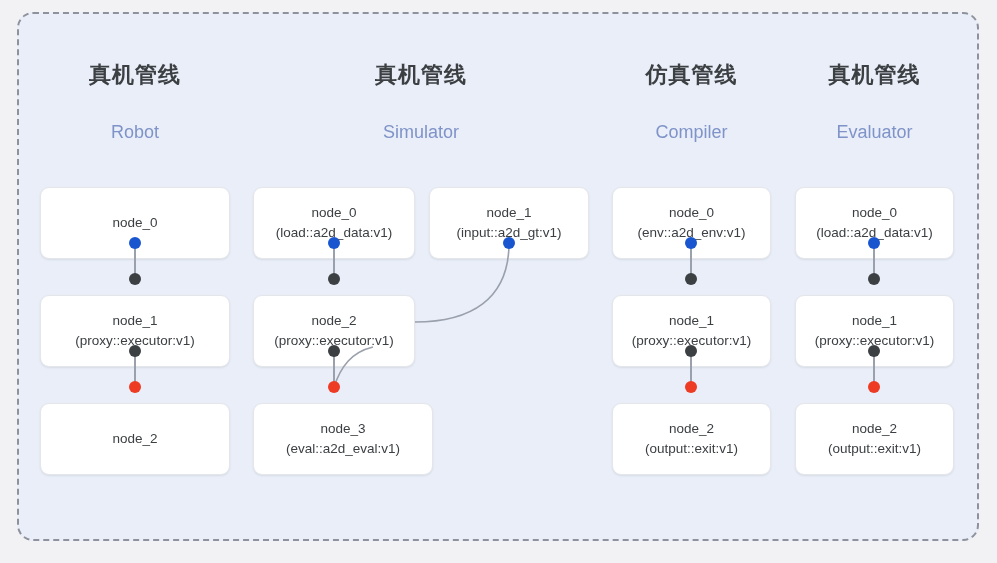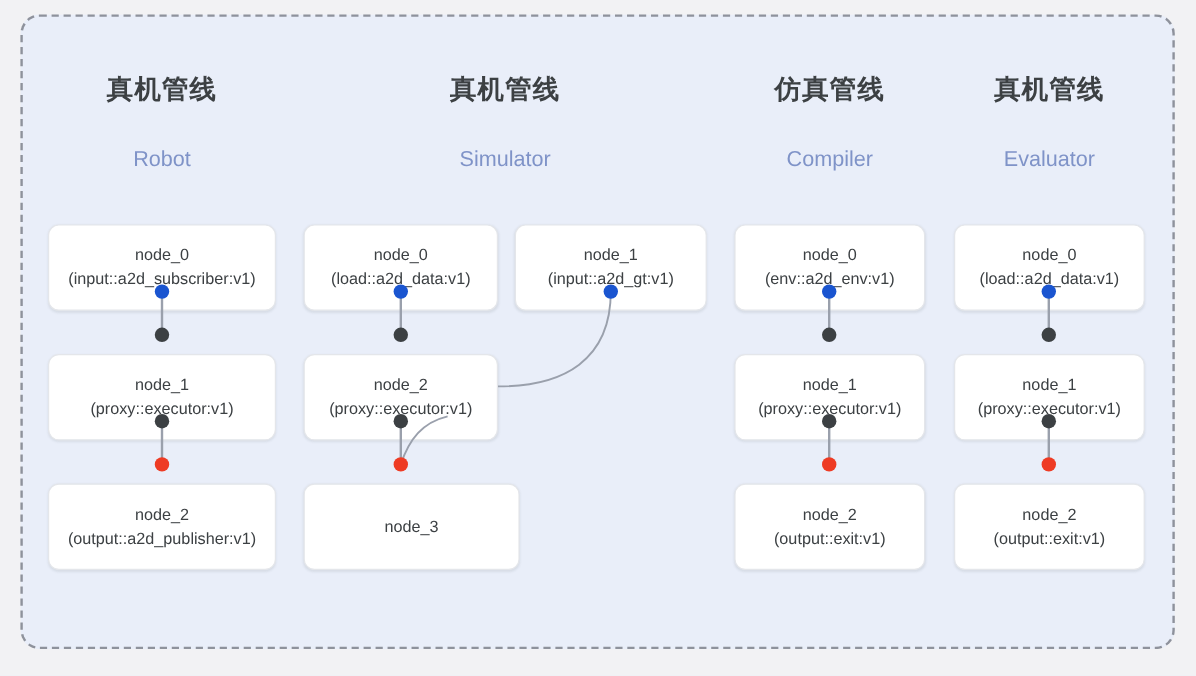--- a/index.html
+++ b/index.html
@@ -117,29 +117,27 @@
 
   <div class="columns">
 
     <div class="col" style="left:40px; width:190px;">
       <div class="col-title">真机管线</div>
       <div class="col-sub">Robot</div>
     </div>
 
     <div class="node" style="left:40px; top:171px; width:190px;">
       <div class="node-name">node_0</div>
-      <div class="node-type">(input::a2d_subscriber:v1)</div>
     </div>
     <div class="node" style="left:40px; top:279px; width:190px;">
       <div class="node-name">node_1</div>
       <div class="node-type">(proxy::executor:v1)</div>
     </div>
     <div class="node" style="left:40px; top:387px; width:190px;">
       <div class="node-name">node_2</div>
-      <div class="node-type">(output::a2d_publisher:v1)</div>
     </div>
 
     <div class="col" style="left:253px; width:336px;">
       <div class="col-title">真机管线</div>
       <div class="col-sub">Simulator</div>
     </div>
 
     <div class="node" style="left:253px; top:171px; width:162px;">
       <div class="node-name">node_0</div>
       <div class="node-type">(load::a2d_data:v1)</div>
@@ -147,20 +145,21 @@
     <div class="node" style="left:429px; top:171px; width:160px;">
       <div class="node-name">node_1</div>
       <div class="node-type">(input::a2d_gt:v1)</div>
     </div>
     <div class="node" style="left:253px; top:279px; width:162px;">
       <div class="node-name">node_2</div>
       <div class="node-type">(proxy::executor:v1)</div>
     </div>
     <div class="node" style="left:253px; top:387px; width:180px;">
       <div class="node-name">node_3</div>
+      <div class="node-type">(eval::a2d_eval:v1)</div>
     </div>
 
     <div class="col" style="left:612px; width:159px;">
       <div class="col-title">仿真管线</div>
       <div class="col-sub">Compiler</div>
     </div>
 
     <div class="node" style="left:612px; top:171px; width:159px;">
       <div class="node-name">node_0</div>
       <div class="node-type">(env::a2d_env:v1)</div>

